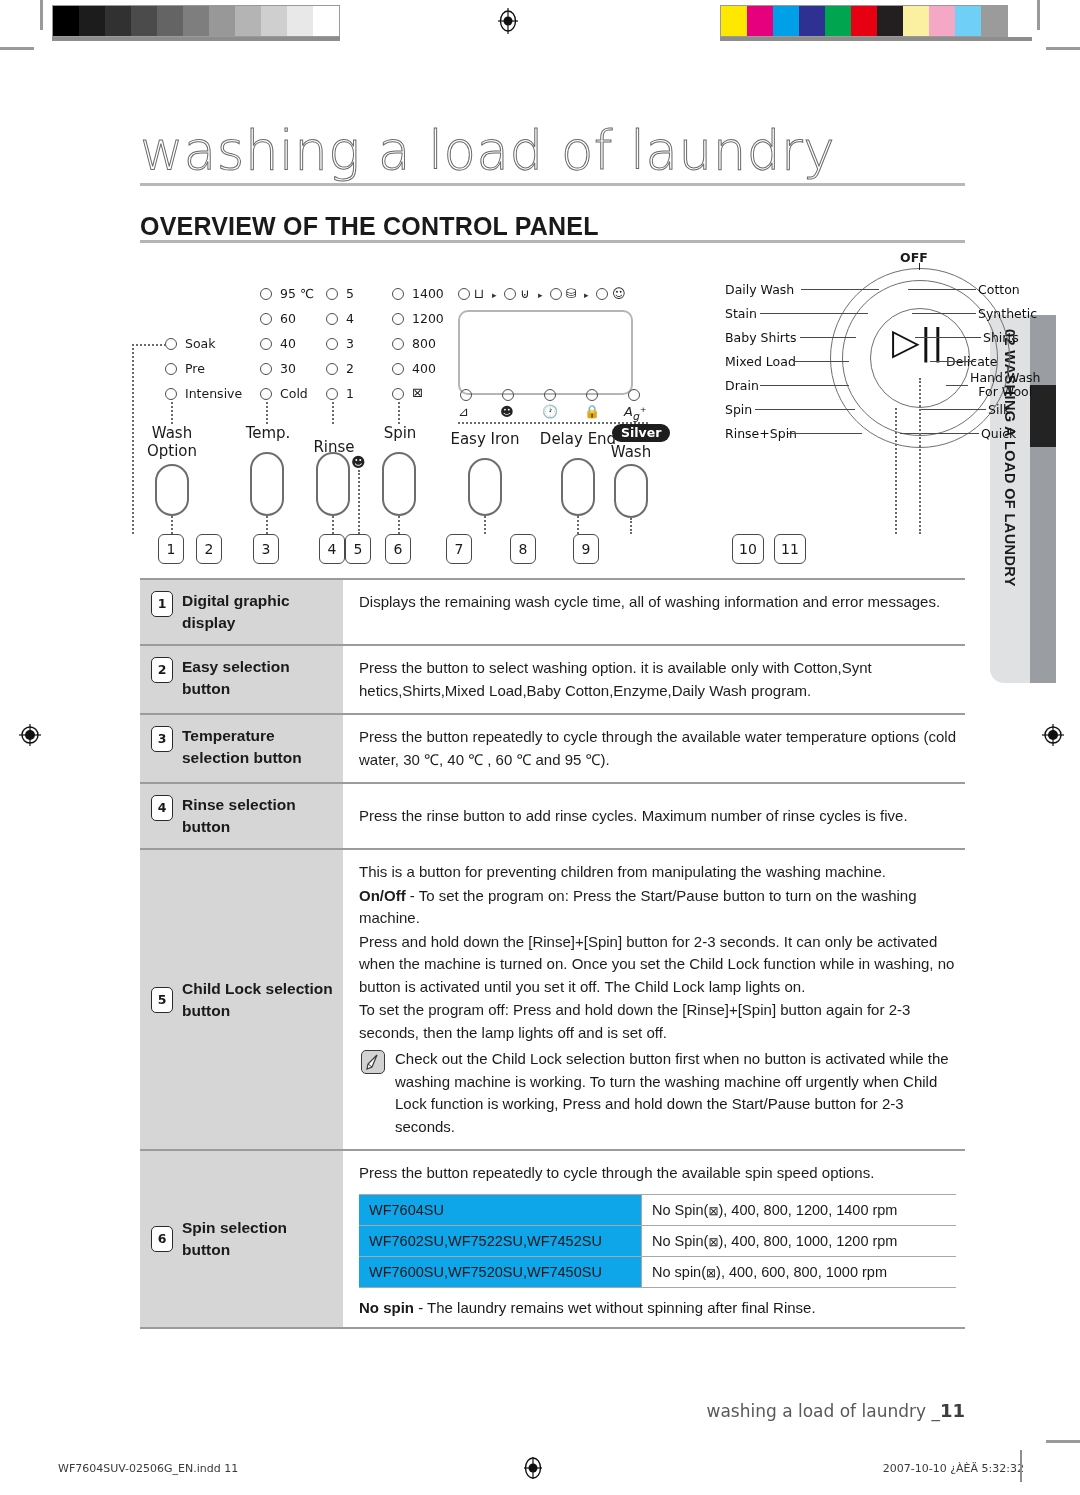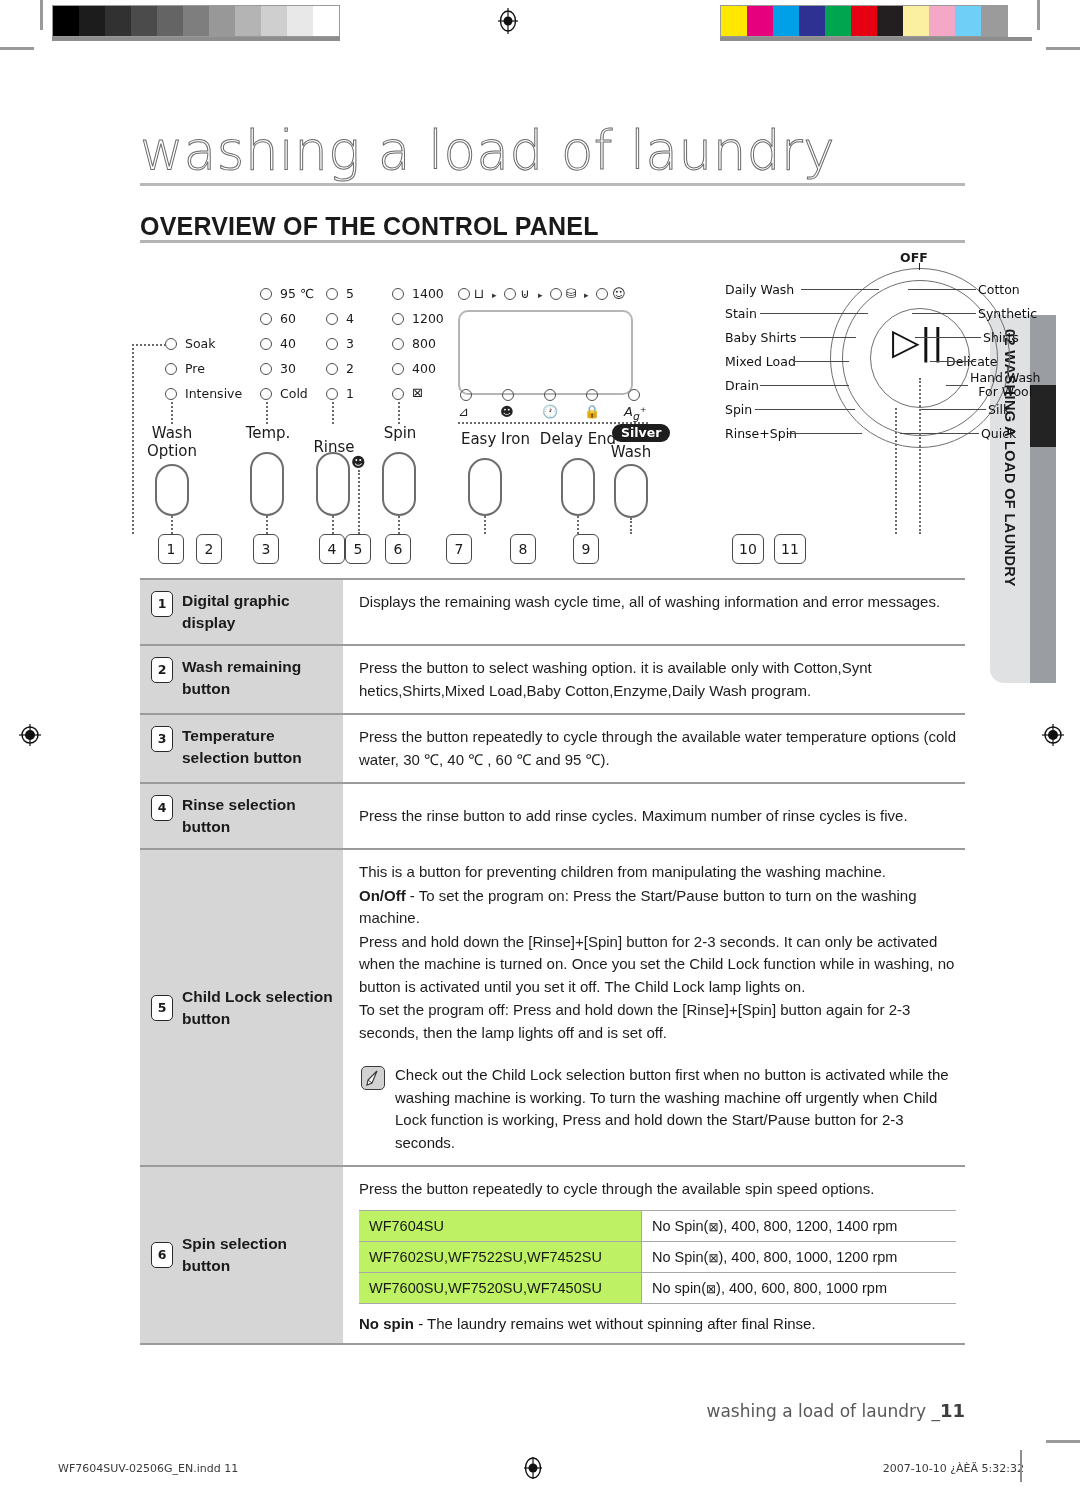--- a/index.html
+++ b/index.html
@@ -103,30 +103,30 @@
     width: 22px; height: 26px; flex: 0 0 22px; border: 1.6px solid #2a2a2a; border-radius: 5px;
     background: #fff; font-size: 12.5px; text-align: center; line-height: 23px; font-weight: bold;
     font-family: "DejaVu Sans", sans-serif; margin-top: 1px;
   }
   .lcell .lbl { font-size: 15.5px; font-weight: bold; line-height: 1.42; }
   .trow .rcell { flex: 1; padding: 11px 8px 11px 16px; background: #fff; }
   .rcell p { font-size: 15px; line-height: 1.5; color: #1d1d1d; }
   .rcell p + p { margin-top: 1px; }
   .rcell .mid { display: flex; align-items: center; min-height: 100%; }
 
-  .note { display: flex; gap: 10px; margin-top: 20px; padding-left: 2px; }
+  .note { display: flex; gap: 10px; margin-top: 4px; padding-left: 2px; }
   .note-ico { width: 24px; height: 24px; flex: 0 0 24px; border-radius: 5px; background: #d2d2d2;
               border: 1.5px solid #3a3a3a; position: relative; margin-top: 2px; }
   .note-ico svg { position: absolute; left: 3px; top: 3px; }
   .note-txt { font-size: 15px; line-height: 1.5; }
 
   
   .spintable { width: 597px; margin-top: 9px; border-top: 1.6px solid #a8a8a8; }
   .spinrow { display: flex; border-bottom: 1.6px solid #a8a8a8; }
-  .spinrow .c1 { width: 283px; flex: 0 0 283px; background: #bef264; padding: 7px 0 7px 10px;
+  .spinrow .c1 { width: 283px; flex: 0 0 283px; background: #0ea5e9; padding: 7px 0 7px 10px;
                  font-size: 14.5px; border-right: 1.6px solid #a8a8a8; }
   .spinrow .c2 { flex: 1; padding: 7px 0 7px 10px; font-size: 14.5px; white-space: nowrap; }
   .nospin-glyph { display: inline-block; font-size: 12px; }
   .bottomnote { font-size: 15px; margin-top: 11px; }
   .bottomnote b { font-weight: bold; }
 
   
   #footer-main { position: absolute; left: 0; top: 1400px; width: 965px; text-align: right;
                  font-size: 17px; color: #595959; font-family: "DejaVu Sans", sans-serif; }
   #footer-main b { color: #3d3d3d; font-weight: bold; font-size: 18px; }
@@ -303,21 +303,21 @@
     <div class="icn" style="left:360px; top:146px;">☻</div>
     <div class="led" style="left:404px; top:131px;"></div>
     <div class="icn" style="left:402px; top:146px;">🕐</div>
     <div class="led" style="left:446px; top:131px;"></div>
     <div class="icn" style="left:444px; top:146px;">🔒</div>
     <div class="led" style="left:488px; top:131px;"></div>
     <div class="icn" style="left:484px; top:146px; font-style:italic;">A<sub>g</sub>⁺</div>
 
     <div class="dotline-h" style="left:318px; top:164px; width:190px;"></div>
 
-    <div class="colhead" style="left:300px; top:172px; width:90px;text-align:right;">Easy Iron</div>
+    <div class="colhead" style="left:300px; top:172px; width:90px;">Easy Iron</div>
     <div class="btn-oval" style="left:328px; top:200px; height:58px;"></div>
     <div class="dotline-v" style="left:344px; top:258px; height:18px;"></div>
 
     <div class="colhead" style="left:388px; top:172px; width:100px;">Delay End</div>
     <div class="btn-oval" style="left:421px; top:200px; height:58px;"></div>
     <div class="dotline-v" style="left:437px; top:258px; height:18px;"></div>
 
     <div id="silver-badge" style="left:472px; top:166px;">Silver</div>
     <div class="colhead" style="left:456px; top:185px; width:70px;">Wash</div>
     <div class="btn-oval" style="left:474px; top:206px; height:54px;"></div>
@@ -386,21 +386,21 @@
         <div class="lbl">Digital graphic display</div>
       </div>
       <div class="rcell">
         <p>Displays the remaining wash cycle time, all of washing information and error messages.</p>
       </div>
     </div>
 
     <div class="trow">
       <div class="lcell">
         <div class="nb">2</div>
-        <div class="lbl">Wash remaining button</div>
+        <div class="lbl">Easy selection button</div>
       </div>
       <div class="rcell">
         <p>Press the button to select washing option. it is available only with Cotton,Synt hetics,Shirts,Mixed Load,Baby Cotton,Enzyme,Daily Wash program.</p>
       </div>
     </div>
 
     <div class="trow">
       <div class="lcell">
         <div class="nb">3</div>
         <div class="lbl">Temperature selection button</div>

